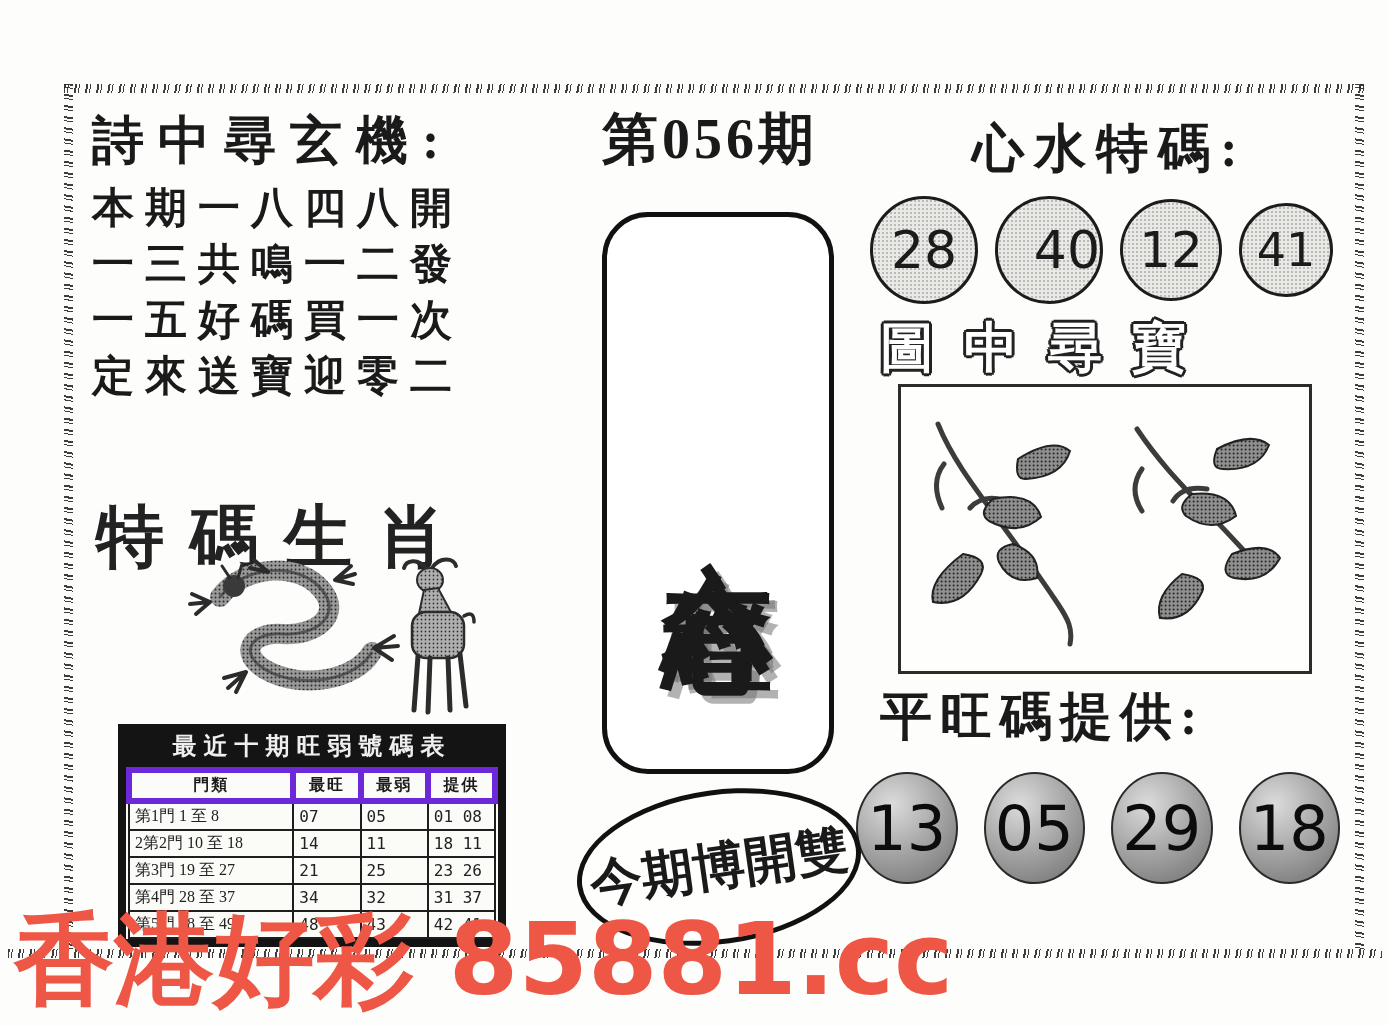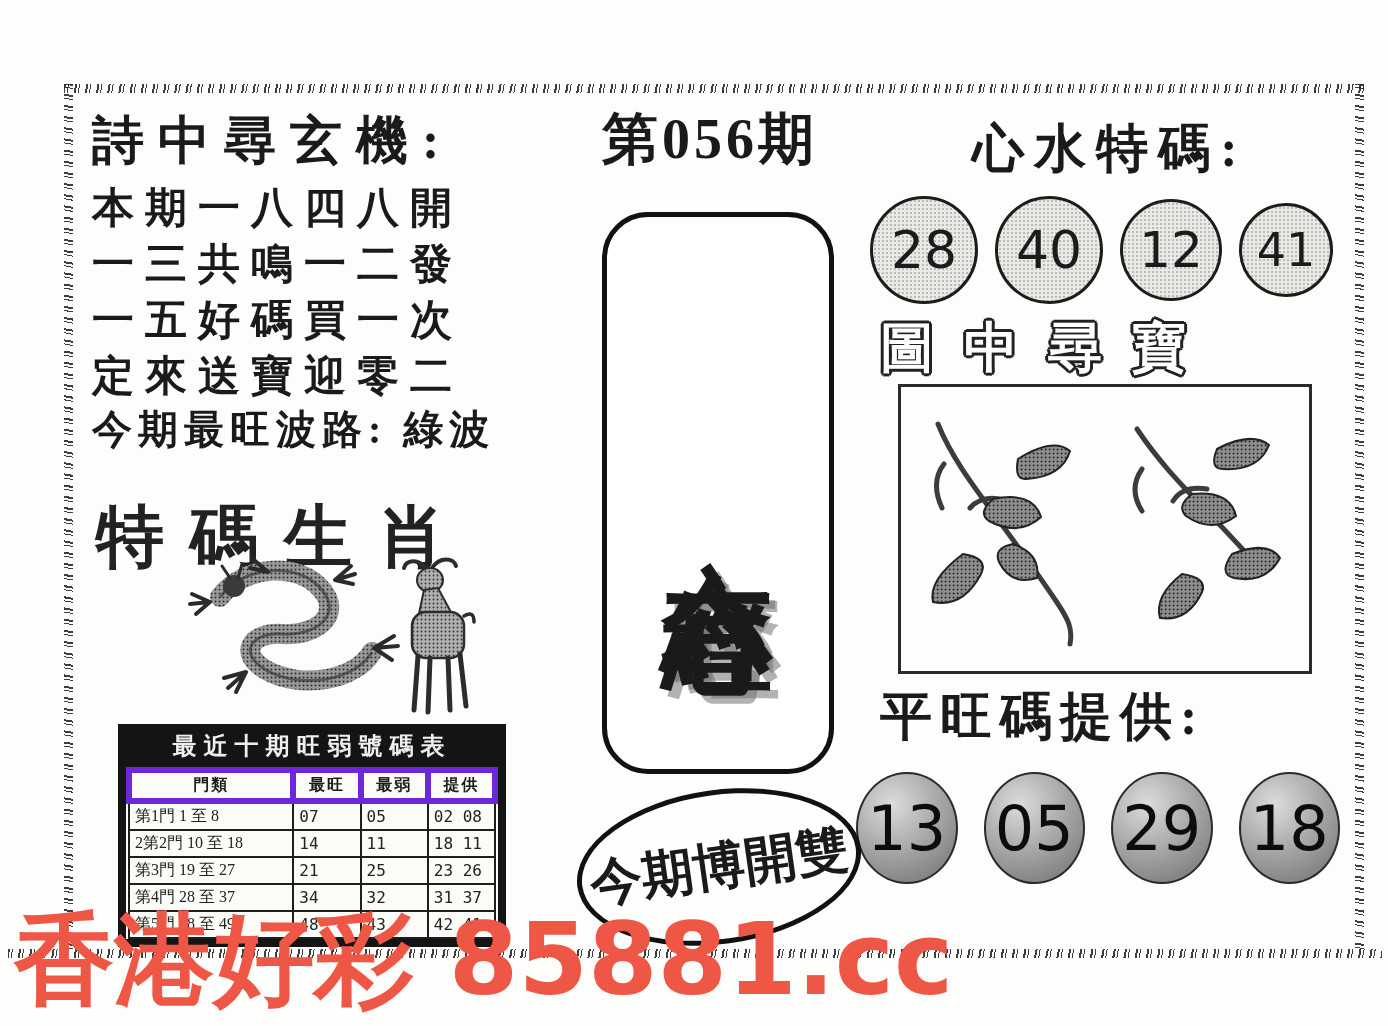--- a/index.html
+++ b/index.html
@@ -38,21 +38,21 @@
     display:flex;align-items:center;justify-content:center;transform:rotate(-8deg);z-index:3;background:rgba(255,255,255,.6);}
   .oval-text{font-size:52px;font-weight:bold;white-space:nowrap;}
   
   .hot-title{position:absolute;left:880px;top:114px;width:460px;text-align:center;font-size:52px;font-weight:bold;letter-spacing:10px;}
   .hot-circles{position:absolute;left:870px;top:196px;width:470px;display:flex;align-items:center;gap:17px;z-index:2;}
   .hc{border-radius:50%;border:3px solid #1c1c1c;display:flex;align-items:center;justify-content:center;
     color:#1b1b1b;background-color:#e9e9e6;
     background-image:radial-gradient(rgba(110,110,110,.38) 1px,transparent 1.3px);background-size:4px 4px;
     font-family:"DejaVu Sans",sans-serif;}
   .hc:nth-child(1){width:102px;height:102px;font-size:52px;}
-  .hc:nth-child(2){width:102px;height:102px;font-size:52px;}
+  .hc:nth-child(2){width:102px;height:102px;font-size:52px;justify-content:flex-end;}
   .hc:nth-child(3){width:96px;height:96px;font-size:50px;}
   .hc:nth-child(4){width:88px;height:88px;font-size:46px;}
   .treasure-title{position:absolute;left:880px;top:312px;width:450px;text-align:left;font-size:54px;font-weight:bold;
     letter-spacing:30px;color:#fff;white-space:nowrap;
     text-shadow:-2px -2px 0 #222,2px -2px 0 #222,-2px 2px 0 #222,2px 2px 0 #222,0 -3px 0 #222,0 3px 0 #222,-3px 0 0 #222,3px 0 0 #222;}
   .treasure-box{position:absolute;left:898px;top:384px;width:414px;height:290px;border:3px solid #2b2b2b;
     background:#fefefc;display:flex;align-items:center;justify-content:space-around;z-index:2;box-sizing:border-box;}
   .flat-title{position:absolute;left:880px;top:682px;width:460px;text-align:left;font-size:52px;font-weight:bold;letter-spacing:8px;}
   .flat-circles{position:absolute;left:856px;top:772px;width:484px;display:flex;align-items:center;gap:26px;z-index:2;}
   .fc{width:108px;height:108px;border-radius:50%;border:2px solid #2a2a2a;display:flex;align-items:center;justify-content:center;
@@ -72,21 +72,20 @@
   <div class="orn orn-v" style="left:64px;top:84px;height:868px;"></div>
   <div class="orn orn-v" style="left:1355px;top:84px;height:868px;"></div>
 
   <div class="poem-title">詩中尋玄機:</div>
   <div class="poem">
     <span>本期一八四八開</span>
     <span>一三共鳴一二發</span>
     <span>一五好碼買一次</span>
     <span>定來送寶迎零二</span>
   </div>
-  <div class="wave-line">今期最旺波路:  綠波</div>
   <div class="zodiac-title">特碼生肖</div>
 
   <svg class="zsvg" style="left:150px;top:552px;" width="280" height="172" viewBox="0 0 280 172">
     <defs>
       <pattern id="dots1" width="4" height="4" patternUnits="userSpaceOnUse">
         <rect width="4" height="4" fill="#9a9a9a"></rect>
           <circle cx="1.5" cy="1.5" r="1" fill="#2c2c2c"></circle>
       </pattern>
     </defs>
     <path d="M70,45 C95,12 150,10 172,38 C192,62 168,84 132,82 C100,80 88,102 116,118 C152,138 206,128 222,100" fill="none" stroke="url(#dots1)" stroke-width="20" stroke-linecap="round"></path>
@@ -122,21 +121,21 @@
           <tr>
         <th class="c-cat">門類</th>
         <th class="c-n">最旺</th>
         <th class="c-n">最弱</th>
         <th class="c-n">提供</th>
       </tr>
       <tr>
         <td>第1門 1 至 8</td>
         <td>07</td>
         <td>05</td>
-        <td>02 08</td>
+        <td>01 08</td>
       </tr>
       <tr>
         <td>2第2門 10 至 18</td>
         <td>14</td>
         <td>11</td>
         <td>18 11</td>
       </tr>
       <tr>
         <td>第3門 19 至 27</td>
         <td>21</td>

